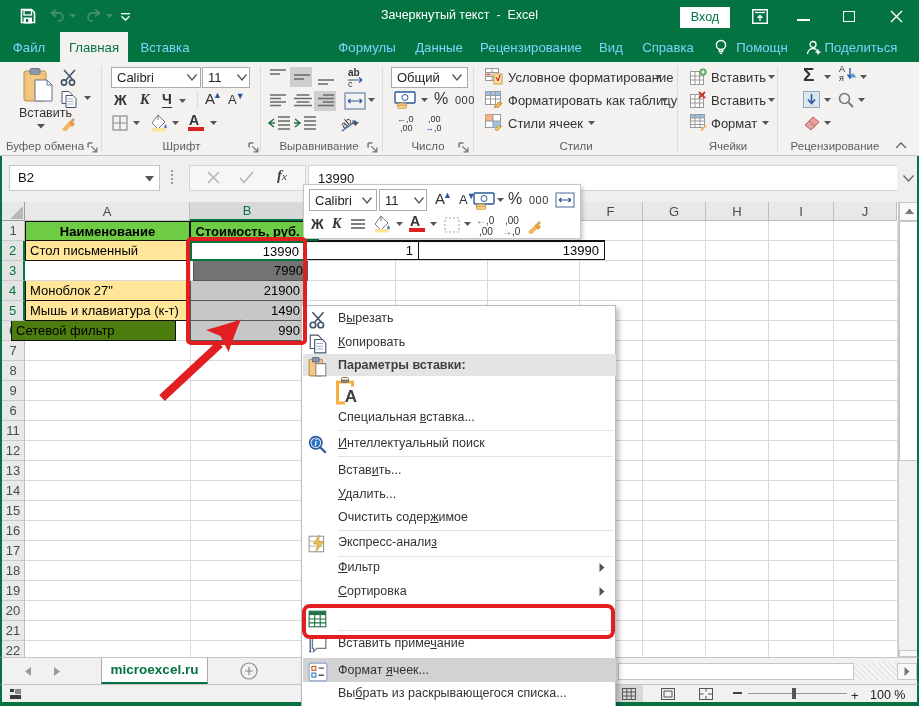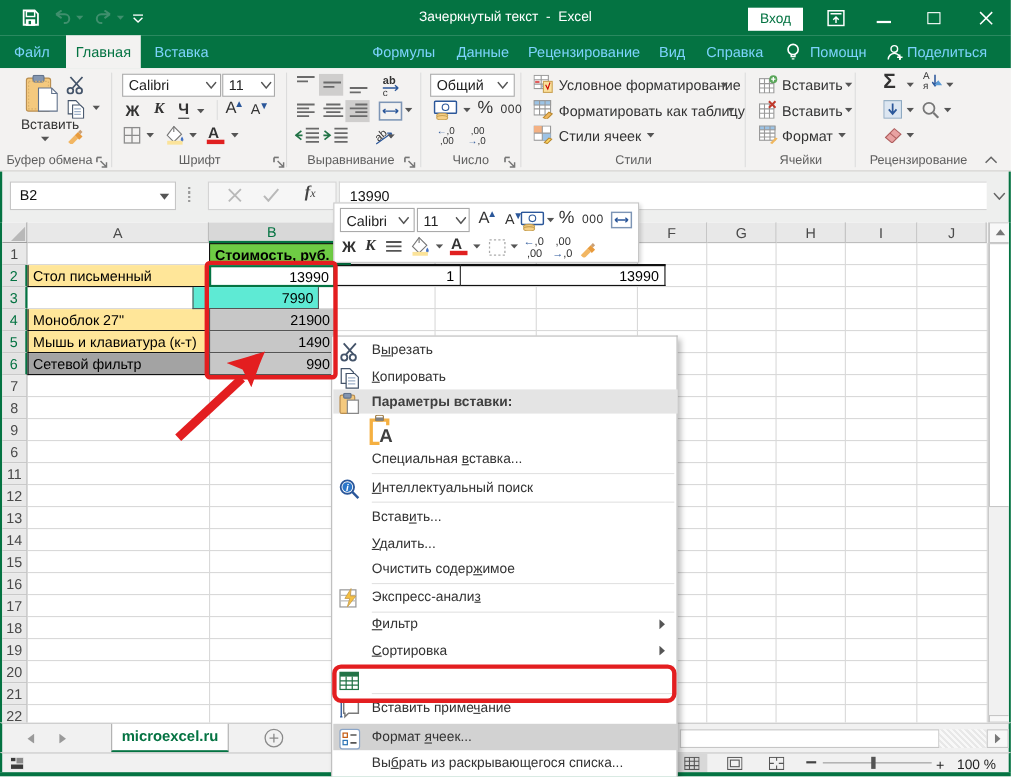--- a/index.html
+++ b/index.html
@@ -469,27 +469,28 @@
   <div class="gl-v" style="left:302px"></div>
   <div class="gl-v" style="left:393px"></div>
   <div class="gl-v" style="left:485px"></div>
   <div class="gl-v" style="left:577px"></div>
   <div class="gl-v" style="left:640px"></div>
   <div class="gl-v" style="left:703px"></div>
   <div class="gl-v" style="left:766px"></div>
   <div class="gl-v" style="left:831px"></div>
   <div class="gl-v" style="left:895px"></div>
 
+  <div class="cell" style="left:23px;top:19px;width:165px;height:20px;background:#6ecb44;border:1px solid #111;font-weight:bold;justify-content:center">Наименование</div>
   <div class="cell" style="left:188px;top:19px;width:115px;height:20px;background:#6ecb44;border:1px solid #111;font-weight:bold;justify-content:center">Стоимость, руб.</div>
   <div class="cell" style="left:23px;top:39px;width:165px;height:20px;background:#ffe699;border:1px solid #111;border-top:none;padding-left:4px">Стол письменный</div>
   <div class="cell" style="left:23px;top:79px;width:165px;height:20px;background:#ffe699;border:1px solid #111;border-top:none;padding-left:4px">Моноблок 27"</div>
   <div class="cell" style="left:23px;top:99px;width:165px;height:20px;background:#ffe699;border:1px solid #111;border-top:none;padding-left:4px">Мышь и клавиатура (к-т)</div>
-  <div class="cell" style="left:23px;top:119px;width:165px;height:20px;background:#a3a3a3;border:1px solid #111;border-top:none;padding-left:4px">Сетевой фильтр</div>
+  <div class="cell" style="left:9px;top:119px;width:165px;height:20px;background:#4d7c0f;border:1px solid #111;border-top:none;padding-left:4px">Сетевой фильтр</div>
   <div class="cell" style="left:188px;top:39px;width:115px;height:20px;background:#fff;border:2px solid #047342;justify-content:flex-end;padding-right:4px">13990</div>
-  <div class="cell" style="left:173px;top:59px;width:115px;height:20px;background:#5eead4;border:1px solid #555;border-top:none;justify-content:flex-end;padding-right:4px">7990</div>
+  <div class="cell" style="left:191px;top:59px;width:115px;height:20px;background:#737373;border:1px solid #555;border-top:none;justify-content:flex-end;padding-right:4px">7990</div>
   <div class="cell" style="left:188px;top:79px;width:115px;height:20px;background:#c7c7c7;border:1px solid #555;border-top:none;justify-content:flex-end;padding-right:4px">21900</div>
   <div class="cell" style="left:188px;top:99px;width:115px;height:20px;background:#c7c7c7;border:1px solid #555;border-top:none;justify-content:flex-end;padding-right:4px">1490</div>
   <div class="cell" style="left:188px;top:119px;width:115px;height:20px;background:#c7c7c7;border:1px solid #555;border-top:none;justify-content:flex-end;padding-right:4px">990</div>
 
   <div class="cell" style="left:303px;top:38px;width:114px;height:20px;background:#fff;border:1px solid #111;border-top:2px solid #111;border-left:none;justify-content:flex-end;padding-right:5px">1</div>
   <div class="cell" style="left:417px;top:38px;width:186px;height:20px;background:#fff;border:1px solid #111;border-top:2px solid #111;border-left:none;justify-content:flex-end;padding-right:5px">13990</div>
   <div class="abs" style="left:301px;top:37px;width:16px;height:2px;background:#047342"></div>
 
   <div class="abs" style="left:896px;top:0;width:21px;height:455px;background:#f1f1f1;border-left:1px solid #c6c6c6"></div>
   <div class="abs" style="left:897px;top:0;width:20px;height:19px;background:#f8f8f8;border:1px solid #c6c6c6"></div>

